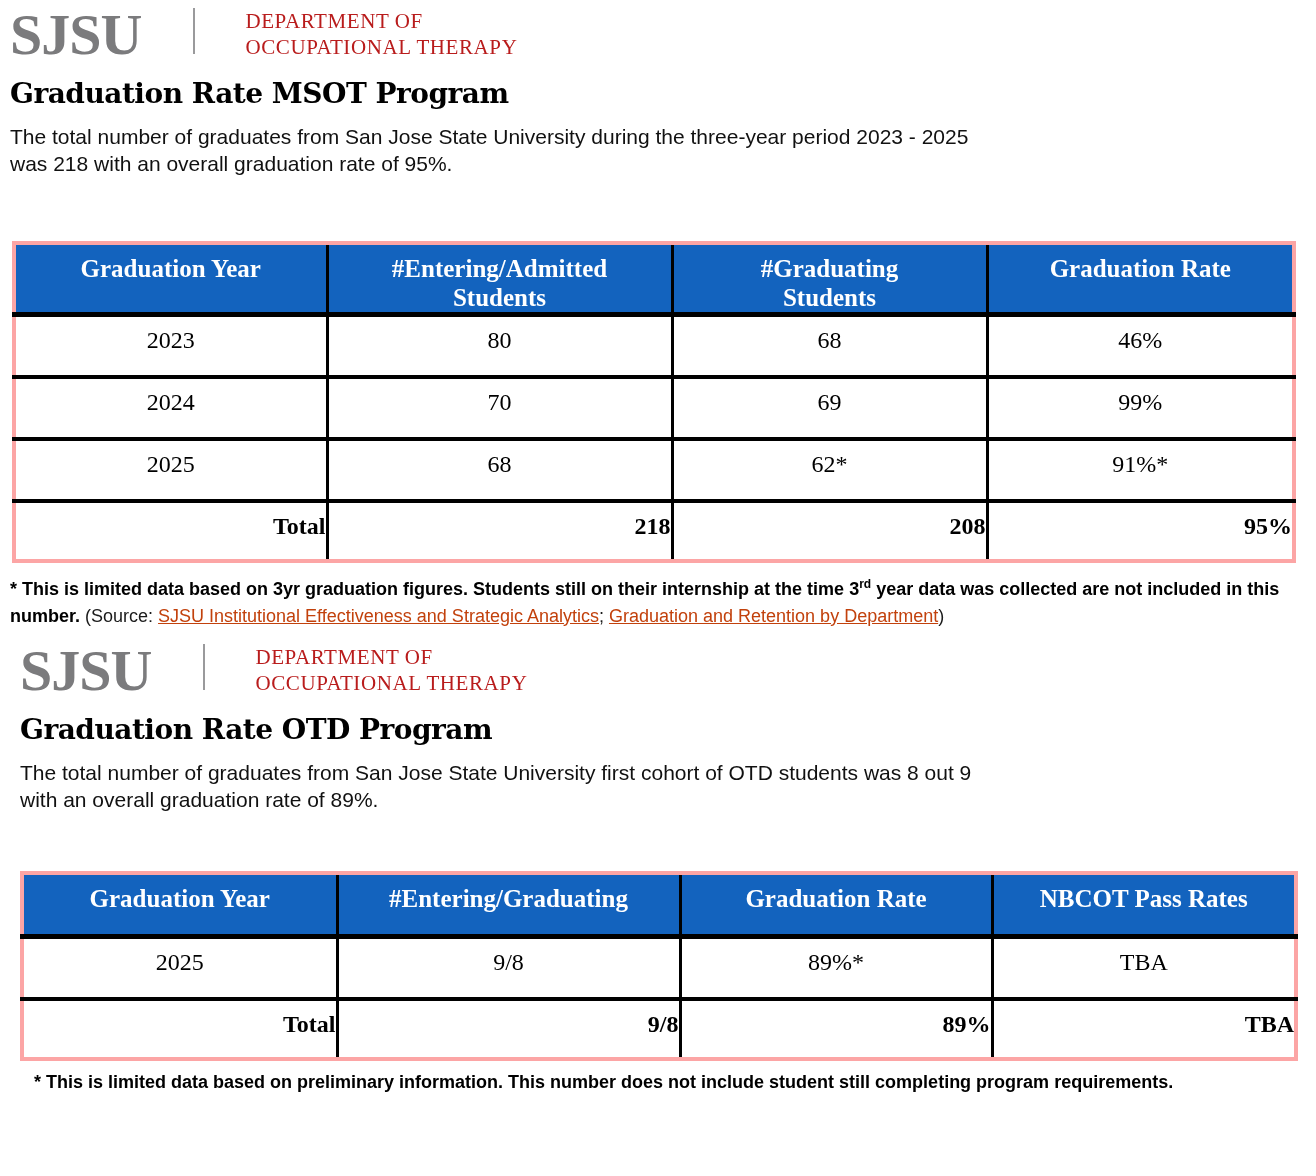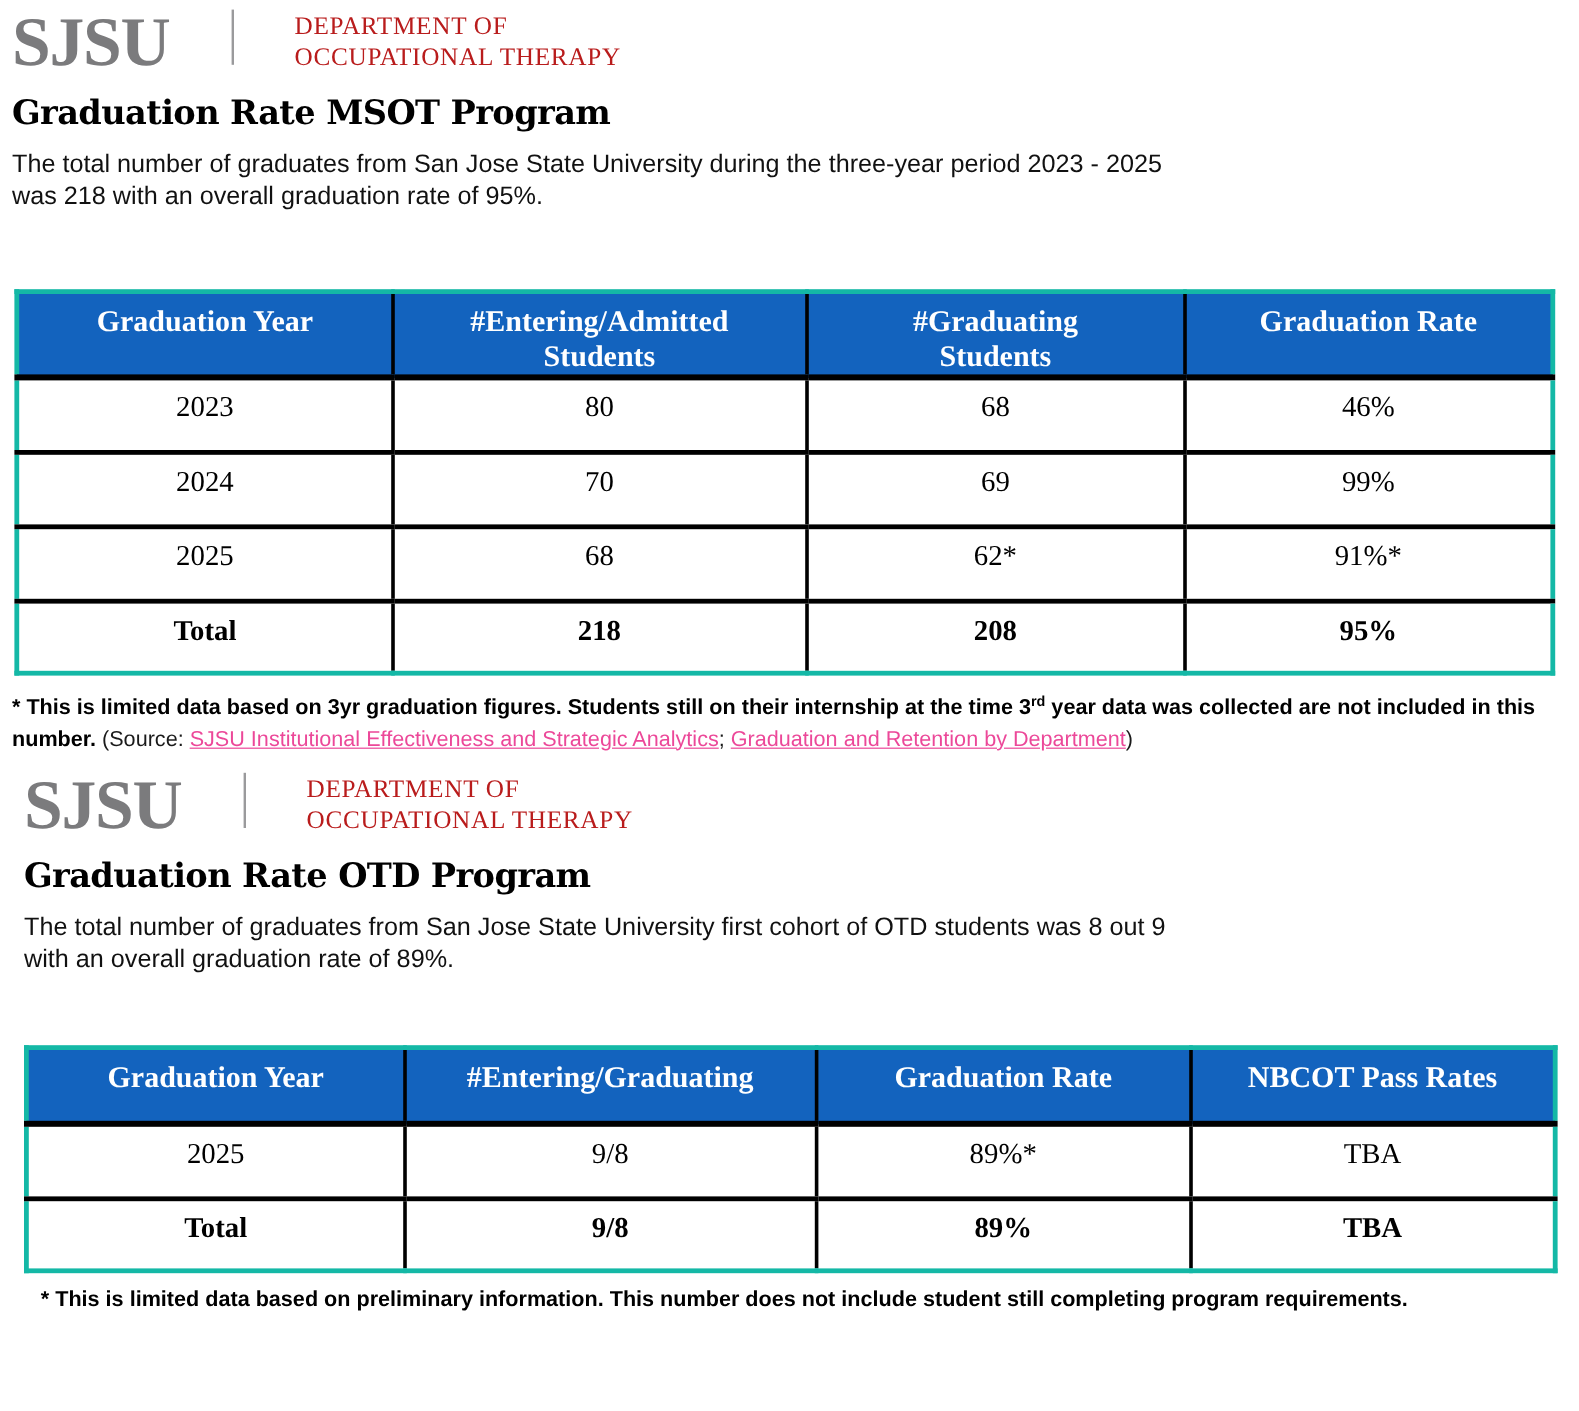--- a/index.html
+++ b/index.html
@@ -54,21 +54,21 @@
     line-height: 27px;
     max-width: 980px;
     color: #111;
   }
   .otd-indent { margin-left: 10px; }
 
   
   table {
     border-collapse: collapse;
     table-layout: fixed;
-    border: 4px solid #14b8a6;
+    border: 4px solid #fca5a5;
   }
   .t1 { margin-top: 64px; margin-left: 2px; width: 1280px; }
   .t2 { margin-top: 58px; margin-left: 10px; width: 1274px; }
   th, td {
     border: 3px solid #000;
     text-align: center;
     vertical-align: top;
     font-family: "Liberation Serif", serif;
   }
   th {
@@ -84,36 +84,36 @@
     font-size: 24px;
     line-height: 28px;
     padding-top: 9px;
   }
   .t1 tr.hdr { height: 66px; }
   .t1 tr.r { height: 62px; }
   .t1 tr.total { height: 60px; }
   .t2 tr.hdr { height: 64px; }
   .t2 tr.r { height: 62px; }
   .t2 tr.total { height: 60px; }
-  tr.total td { font-weight: bold; }
+  tr.total td { font-weight: bold; text-align: right; }
   tr.r td, tr.total td { border-top-width: 4px; }
   .t1 th:nth-child(2) .hdr-text { display: inline-block; max-width: 250px; }
   .t1 th:nth-child(3) .hdr-text { display: inline-block; max-width: 170px; }
 
   
   .footnote {
     margin-top: 8px;
     font-size: 18px;
     line-height: 27px;
     max-width: 1270px;
   }
   .fn-bold { font-weight: bold; }
   .fn-bold sup { font-size: 12px; }
   .fn-src { font-weight: normal; color: #1a1a1a; }
-  a.src-link { color: #ec4899; text-decoration: underline; cursor: pointer; }
+  a.src-link { color: #c2410c; text-decoration: underline; cursor: pointer; }
   .footnote-2 { max-width: 1150px; margin-left: 24px; }
 </style>
 </head>
 <body>
 
 <div class="page">
 
   <div class="logo">
     <span class="logo-acronym">SJSU</span>
     <span class="logo-divider"></span>

